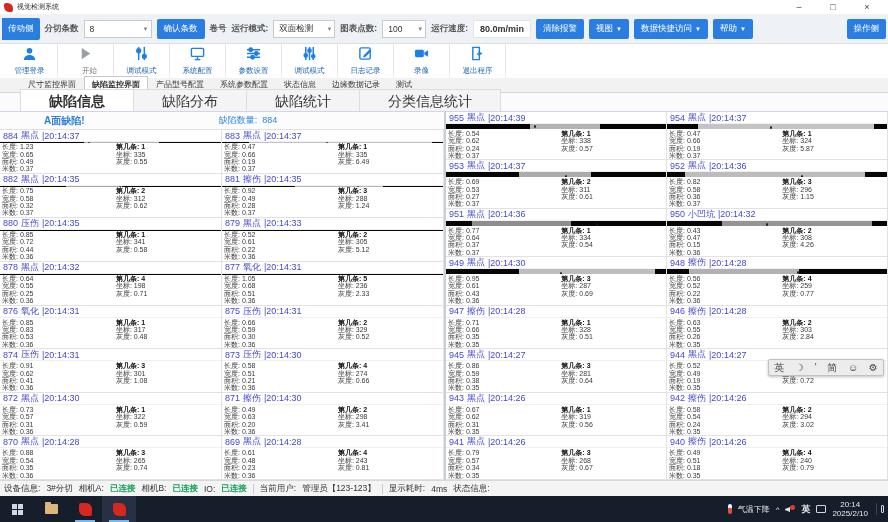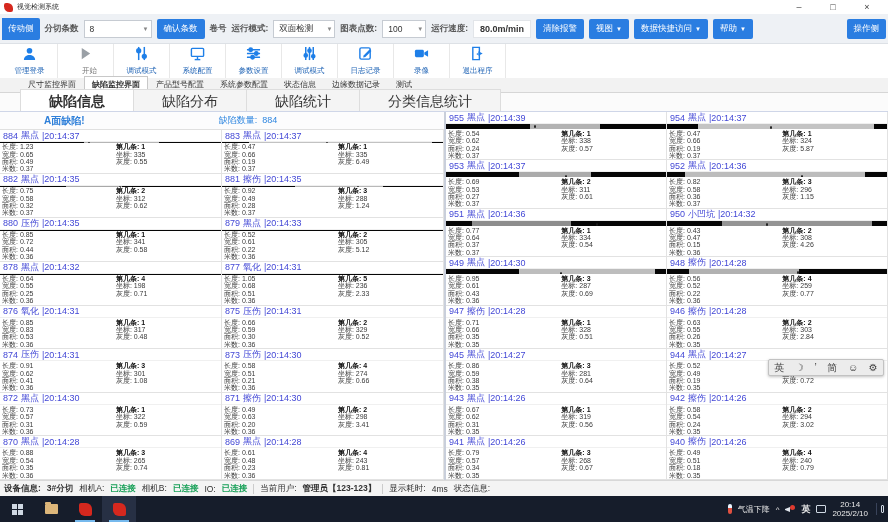--- a/index.html
+++ b/index.html
@@ -60,21 +60,21 @@
   .cs-left { width:52%; }
   .cs-right { width:48%; }
   .cs-right .r0 { font-weight:bold; color:#111; }
 
   
   .imebar { position:absolute; right:4px; bottom:104px; width:116px; height:17px; background:#ececec; border:1px solid #c2c2c2; border-radius:2px; display:flex; align-items:center; justify-content:space-around; font-size:10px; color:#444; box-shadow:0 1px 3px rgba(0,0,0,.25); }
   .imebar span { line-height:15px; }
 
   
   .statusbar { height:16px; background:#f4f4f4; border-top:1px solid #d8d8d8; display:flex; align-items:center; font-size:8.5px; color:#333; padding:0 4px; gap:6px; flex:0 0 auto; white-space:nowrap; }
-  .sb-strong { font-weight:bold; }
+  .sb-strong { font-weight:normal; }
   .green { color:#18a058; font-weight:bold; }
   .sb-sep { width:1px; height:10px; background:#ccc; }
 
   
   .taskbar { height:26px; background:#161d2b; display:flex; align-items:center; flex:0 0 auto; color:#e8e8e8; }
   .tb-btn { width:34px; height:26px; display:flex; align-items:center; justify-content:center; position:relative; }
   .tb-btn.active { background:#273044; }
   .tb-btn.running::after { content:""; position:absolute; bottom:0; left:7px; right:7px; height:2px; background:#76b9ed; }
   .winlogo { display:grid; grid-template-columns:5px 5px; grid-template-rows:5px 5px; gap:1px; }
   .winlogo i { background:#cfd8e3; }

